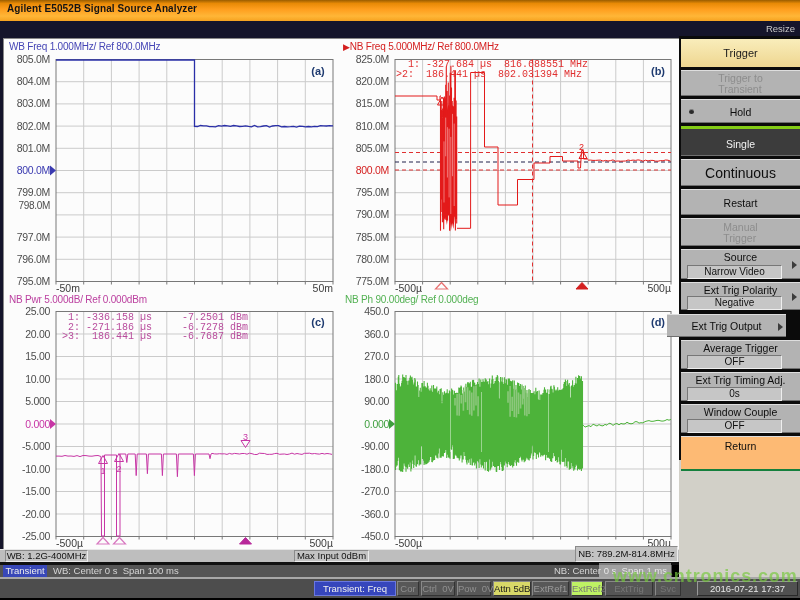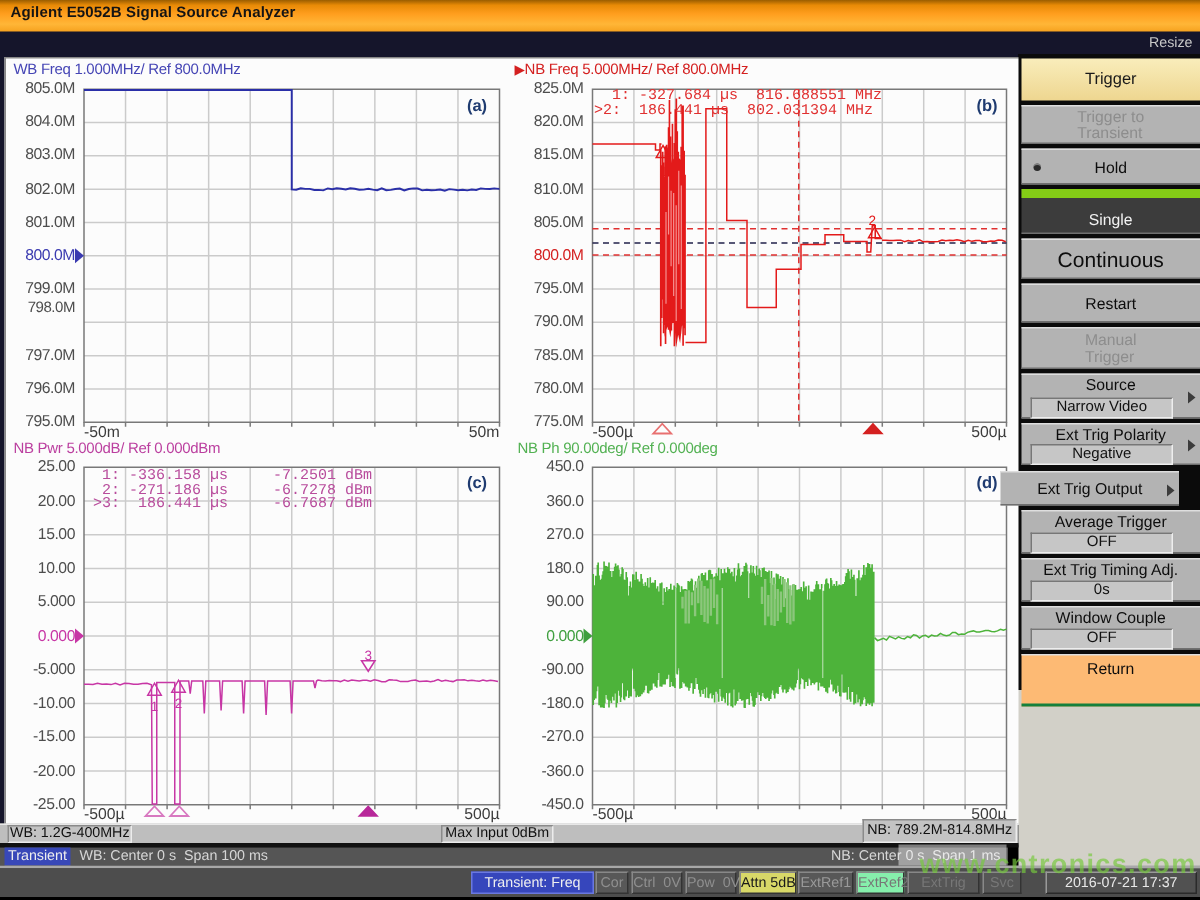--- a/index.html
+++ b/index.html
@@ -130,21 +130,21 @@
   2: -271.186 µs     -6.7278 dBm
  &gt;3:  186.441 µs     -6.7687 dBm</pre>
 <div style="position:absolute;left:681px;top:39px;width:119px;height:28px;background:linear-gradient(#f9edbb,#eed690);color:#1a1a1a;font-size:11px;display:flex;align-items:center;justify-content:center">Trigger</div>
 <div style="position:absolute;left:681px;top:70px;width:119px;height:26px;background:#b3b3b3;border-top:1px solid #dedede;border-bottom:1px solid #6f6f6f;box-sizing:border-box;font-size:10.5px;color:#8d8d8d">
     <div style="position:absolute;left:0;top:0;width:100%;height:26px;display:flex;align-items:center;justify-content:center;flex-direction:column;line-height:11px">Trigger to<br>Transient</div>
   </div>
 <div style="position:absolute;left:681px;top:99px;width:119px;height:24px;background:#b3b3b3;border-top:1px solid #dedede;border-bottom:1px solid #6f6f6f;box-sizing:border-box;font-size:10.5px;color:#0d0d0d">
     <div style="position:absolute;left:0;top:0;width:100%;height:24px;display:flex;align-items:center;justify-content:center;flex-direction:column;line-height:11px">Hold</div>
     <div style="position:absolute;left:8px;top:9px;width:5px;height:5px;background:#2a2a2a;border-radius:50%;box-shadow:inset 0 1px 0 rgba(255,255,255,0.4)"></div>
   </div>
-<div style="position:absolute;left:681px;top:126px;width:119px;height:30px;background:#3c3c3c;border-top:6px solid #84cc16;border-bottom:1px solid #6f6f6f;box-sizing:border-box;font-size:10.5px;color:#f2f2f2">
+<div style="position:absolute;left:681px;top:126px;width:119px;height:30px;background:#3c3c3c;border-top:3px solid #84cc16;border-bottom:1px solid #6f6f6f;box-sizing:border-box;font-size:10.5px;color:#f2f2f2">
     <div style="position:absolute;left:0;top:0;width:100%;height:30px;display:flex;align-items:center;justify-content:center;flex-direction:column;line-height:11px">Single</div>
   </div>
 <div style="position:absolute;left:681px;top:159px;width:119px;height:27px;background:#b3b3b3;border-top:1px solid #dedede;border-bottom:1px solid #6f6f6f;box-sizing:border-box;font-size:14px;color:#0d0d0d">
     <div style="position:absolute;left:0;top:0;width:100%;height:27px;display:flex;align-items:center;justify-content:center;flex-direction:column;line-height:11px">Continuous</div>
   </div>
 <div style="position:absolute;left:681px;top:189px;width:119px;height:26px;background:#b3b3b3;border-top:1px solid #dedede;border-bottom:1px solid #6f6f6f;box-sizing:border-box;font-size:10.5px;color:#0d0d0d">
     <div style="position:absolute;left:0;top:0;width:100%;height:26px;display:flex;align-items:center;justify-content:center;flex-direction:column;line-height:11px">Restart</div>
   </div>
 <div style="position:absolute;left:681px;top:218px;width:119px;height:28px;background:#b3b3b3;border-top:1px solid #dedede;border-bottom:1px solid #6f6f6f;box-sizing:border-box;font-size:10.5px;color:#8d8d8d">
     <div style="position:absolute;left:0;top:0;width:100%;height:28px;display:flex;align-items:center;justify-content:center;flex-direction:column;line-height:11px">Manual<br>Trigger</div>
@@ -188,17 +188,17 @@
 <div style="position:absolute;left:53px;top:565px;font-size:9.5px;color:#d6d6d6;line-height:12px">WB: Center 0 s&nbsp; Span 100 ms</div>
 <div style="position:absolute;left:400px;top:565px;width:267px;text-align:right;font-size:9.5px;color:#d6d6d6;line-height:12px">NB: Center 0 s&nbsp; Span 1 ms</div>
 <div style="position:absolute;left:0;top:577px;width:800px;height:2px;background:#a8a8a8"></div>
 <div style="position:absolute;left:0;top:579px;width:800px;height:19px;background:#4d4d4d"></div>
 <div style="position:absolute;left:314px;top:580.5px;width:82px;height:15px;box-sizing:border-box;border:1px solid #6a78e0;background:#3646bc;color:#f0f0f0;font-size:9.5px;text-align:center;line-height:13px;white-space:nowrap">Transient: Freq</div>
 <div style="position:absolute;left:397px;top:580.5px;width:22px;height:15px;box-sizing:border-box;border:1px solid;border-color:#888 #333 #333 #888;background:#585858;color:#8f8f8f;font-size:9.5px;text-align:center;line-height:13px;white-space:nowrap">Cor</div>
 <div style="position:absolute;left:421px;top:580.5px;width:34px;height:15px;box-sizing:border-box;border:1px solid;border-color:#888 #333 #333 #888;background:#585858;color:#8f8f8f;font-size:9.5px;text-align:center;line-height:13px;white-space:nowrap">Ctrl&nbsp; 0V</div>
 <div style="position:absolute;left:457px;top:580.5px;width:34px;height:15px;box-sizing:border-box;border:1px solid;border-color:#888 #333 #333 #888;background:#585858;color:#8f8f8f;font-size:9.5px;text-align:center;line-height:13px;white-space:nowrap">Pow&nbsp; 0V</div>
 <div style="position:absolute;left:493px;top:580.5px;width:38px;height:15px;box-sizing:border-box;border:1px solid;border-color:#888 #333 #333 #888;background:#d8d868;color:#1a1a1a;font-size:9.5px;text-align:center;line-height:13px;white-space:nowrap">Attn 5dB</div>
 <div style="position:absolute;left:532px;top:580.5px;width:37px;height:15px;box-sizing:border-box;border:1px solid;border-color:#888 #333 #333 #888;background:#585858;color:#9a9a9a;font-size:9.5px;text-align:center;line-height:13px;white-space:nowrap">ExtRef1</div>
-<div style="position:absolute;left:571px;top:580.5px;width:32px;height:15px;box-sizing:border-box;border:1px solid;border-color:#888 #333 #333 #888;background:#86efac;color:#777;font-size:9.5px;text-align:center;line-height:13px;white-space:nowrap">ExtRef2</div>
+<div style="position:absolute;left:571px;top:580.5px;width:32px;height:15px;box-sizing:border-box;border:1px solid;border-color:#888 #333 #333 #888;background:#bef264;color:#777;font-size:9.5px;text-align:center;line-height:13px;white-space:nowrap">ExtRef2</div>
 <div style="position:absolute;left:605px;top:580.5px;width:48px;height:15px;box-sizing:border-box;border:1px solid;border-color:#888 #333 #333 #888;background:#565656;color:#777;font-size:9.5px;text-align:center;line-height:13px;white-space:nowrap">ExtTrig</div>
 <div style="position:absolute;left:655px;top:580.5px;width:26px;height:15px;box-sizing:border-box;border:1px solid;border-color:#888 #333 #333 #888;background:#565656;color:#777;font-size:9.5px;text-align:center;line-height:13px;white-space:nowrap">Svc</div>
 <div style="position:absolute;left:697px;top:580.5px;width:101px;height:15px;box-sizing:border-box;border:1px solid;border-color:#999 #2a2a2a #2a2a2a #999;background:#515151;color:#e8e8e8;font-size:9.5px;text-align:center;line-height:13px;white-space:nowrap">2016-07-21 17:37</div>
 <div style="position:absolute;left:599px;top:563px;width:72px;height:14px;background:rgba(255,255,255,0.45)"></div>
 <div style="position:absolute;left:613px;top:566px;width:210px;font-size:18px;font-weight:bold;color:rgba(118,200,62,0.68);letter-spacing:0.9px;z-index:50">www.cntronics.com</div>
 </body></html>

